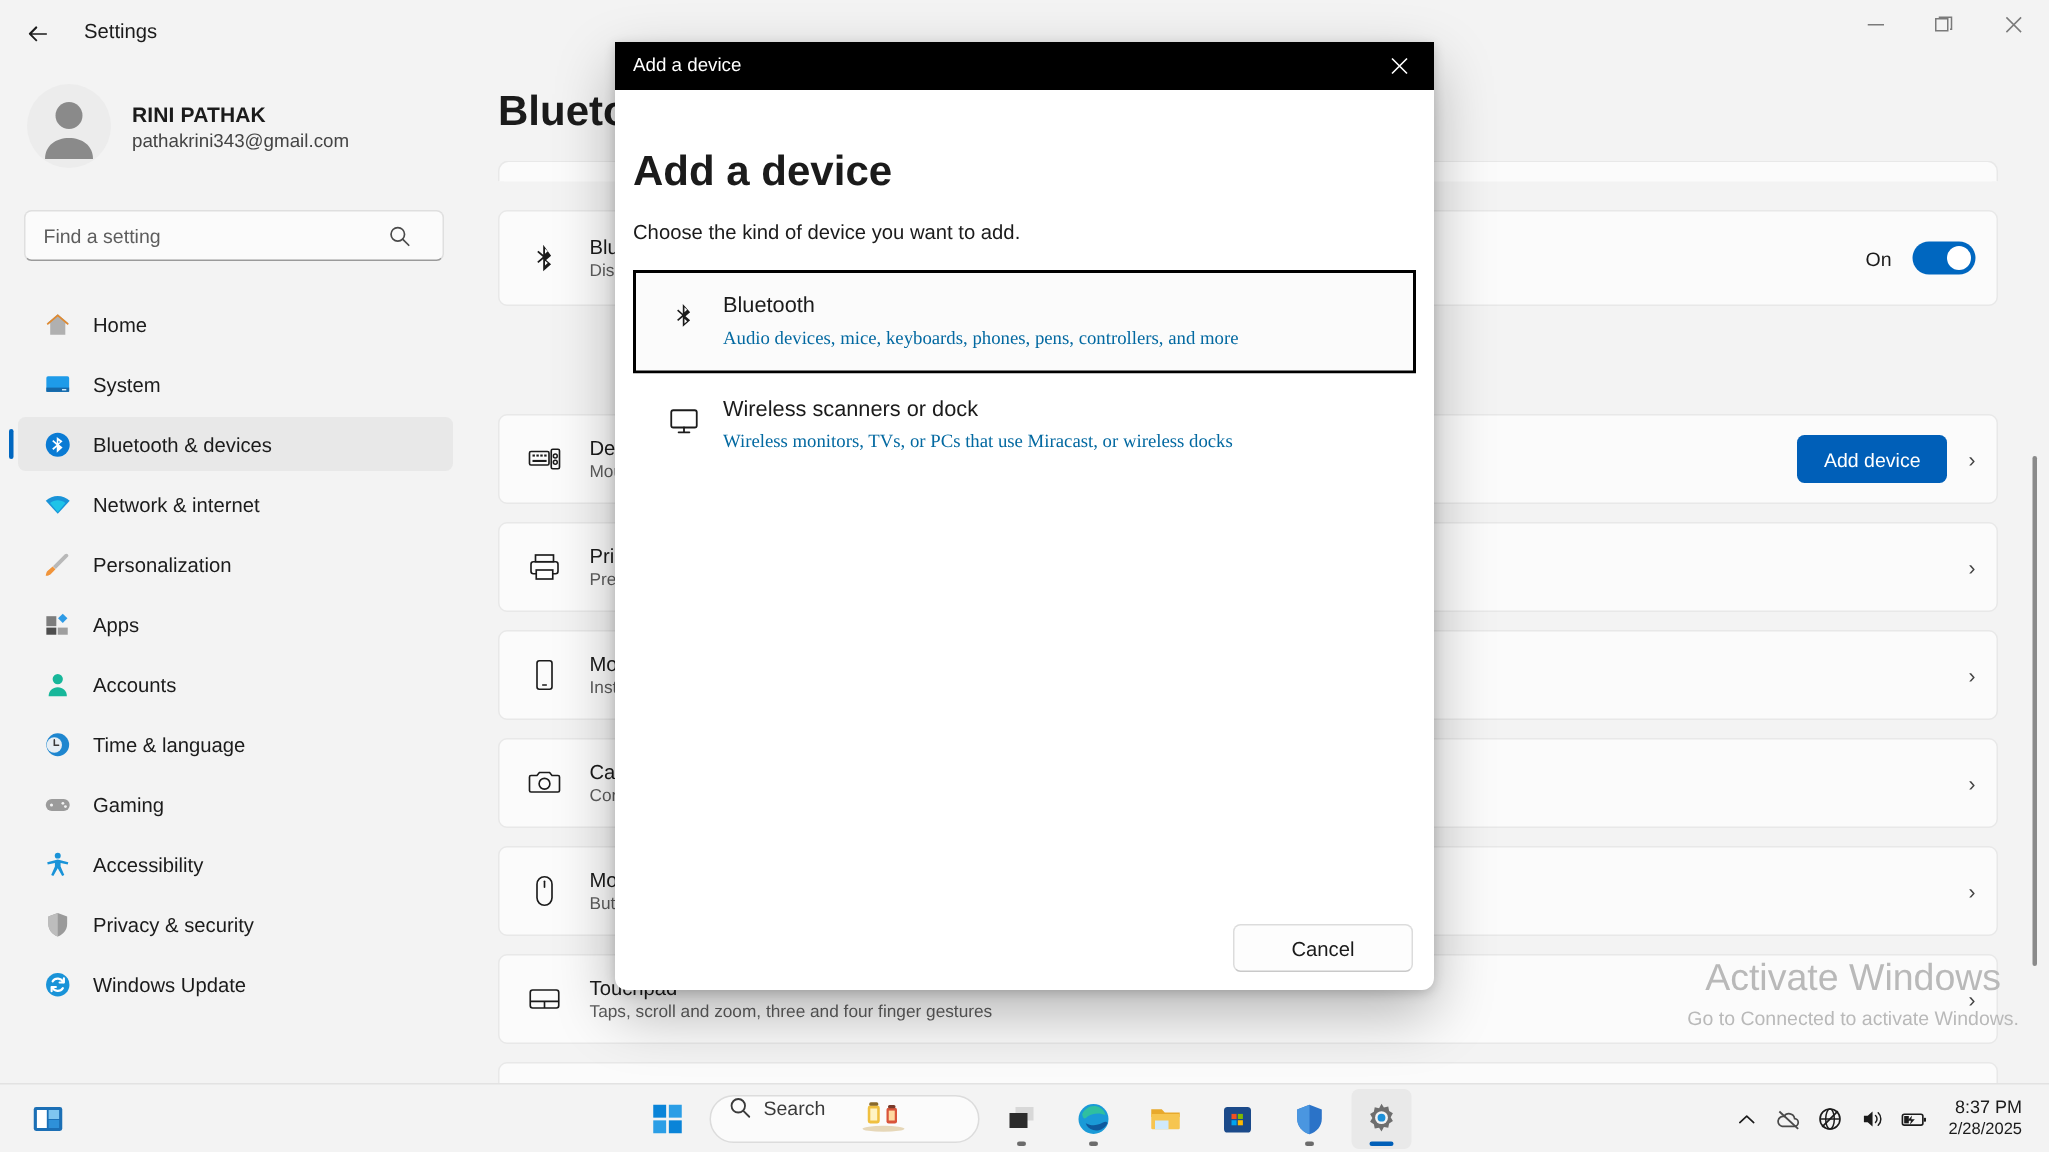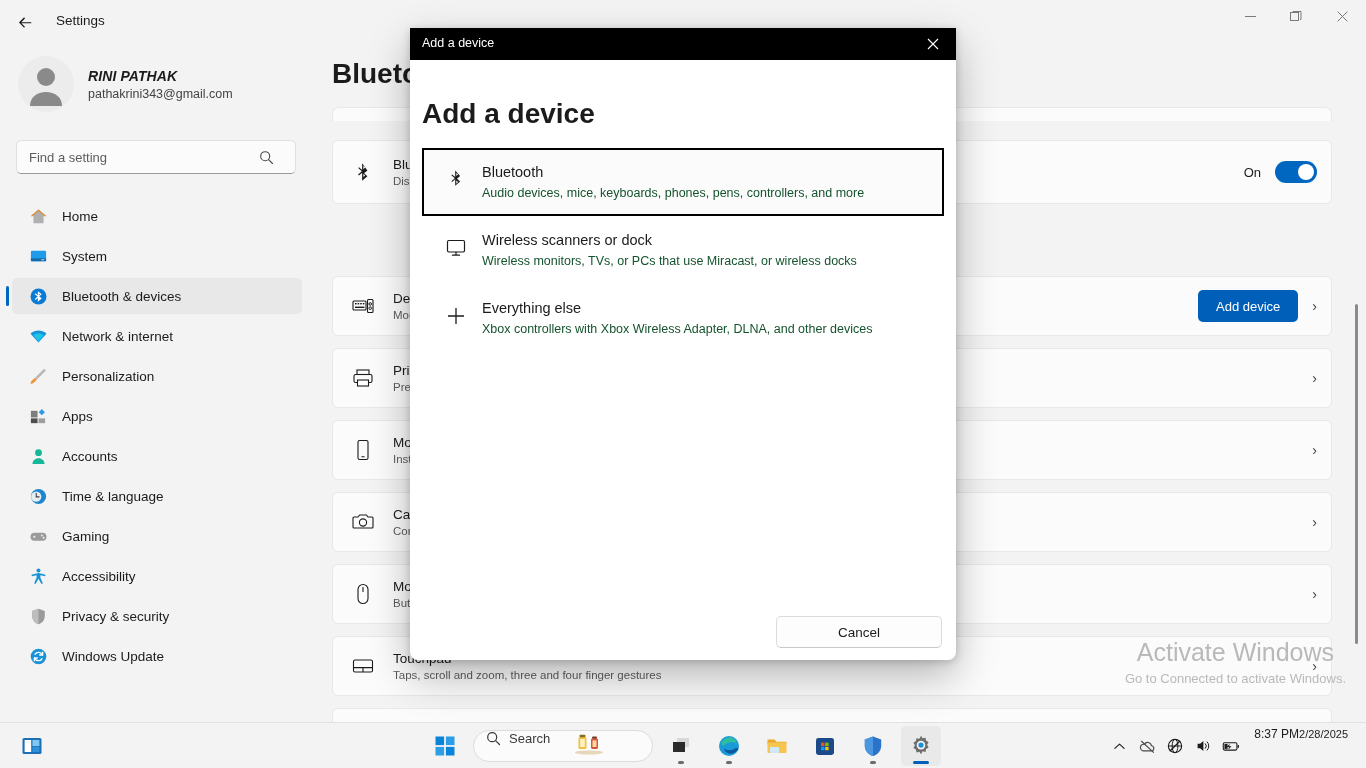--- a/index.html
+++ b/index.html
@@ -51,21 +51,21 @@
   #account-block {
     position: absolute; left: 18px; top: 12px;
     display: flex; align-items: center; gap: 14px;
   }
   #avatar {
     width: 56px; height: 56px; border-radius: 50%;
     background: #ececec;
     display: flex; align-items: center; justify-content: center;
     overflow: hidden;
   }
-  #account-name { font-size: 14px; font-weight: 600; color: #1b1b1b; letter-spacing: .1px; font-style: italic; }
+  #account-name { font-size: 14px; font-weight: 600; color: #1b1b1b; letter-spacing: .1px; }
   #account-email { font-size: 12.5px; color: #444; margin-top: 3px; }
 
   #search-wrap {
     position: absolute; left: 16px; top: 96px;
     width: 280px; height: 34px;
     background: #fbfbfb;
     border: 1px solid #dfdfdf;
     border-bottom: 1px solid #9a9a9a;
     border-radius: 5px;
     display: flex; align-items: center;
@@ -211,28 +211,28 @@
   .option-item.selected {
     background: #fbfbfb;
     border: 2px solid #000;
   }
   .option-icon {
     width: 52px; flex: 0 0 52px;
     display: flex; align-items: center; justify-content: center;
     padding-top: 5px;
   }
   .option-title { font-size: 14.5px; color: #1b1b1b; }
-  .option-sub { font-size: 12.5px; color: #14532d; margin-top: 6px; }
+  .option-sub { font-size: 12.5px; color: #0369a1; margin-top: 6px; font-family: Liberation Serif, serif; }
   #dialog-footer {
     position: absolute; left: 0; right: 0; bottom: 0;
     height: 92px;
   }
   #cancel-button {
     position: absolute; right: 14px; top: 10px;
-    width: 166px; height: 32px;
+    width: 120px; height: 32px;
     background: #fdfdfd;
     border: 1px solid #dcdcdc;
     border-bottom-color: #c9c9c9;
     border-radius: 5px;
     font-size: 13.5px; color: #1b1b1b; cursor: pointer;
     font-family: "Liberation Sans", sans-serif;
   }
 
   
   #taskbar {
@@ -273,21 +273,21 @@
     position: absolute; right: 0; top: 0; height: 46px;
     display: flex; align-items: center; gap: 2px; padding-right: 8px;
   }
   .tray-btn {
     width: 26px; height: 34px; border-radius: 4px; cursor: pointer;
     display: flex; align-items: center; justify-content: center;
   }
   #clock {
     padding: 0 10px 0 8px; text-align: right; cursor: pointer;
     border-radius: 4px; height: 38px;
-    display: flex; flex-direction: row; justify-content: center;
+    display: flex; flex-direction: column; justify-content: center;
   }
   #clock-time { font-size: 12px; color: #1b1b1b; line-height: 15px; }
   #clock-date { font-size: 11px; color: #1b1b1b; line-height: 15px; }
 </style>
 </head>
 <body>
 
 <div id="settings-window">
 
   <div id="titlebar">
@@ -625,20 +625,21 @@
         <div id="dialog-titlebar-text">Add a device</div>
         <div id="dialog-close">
           <svg width="12" height="12" viewBox="0 0 12 12">
             <path d="M1 1 11 11M11 1 1 11" stroke="#ffffff" stroke-width="1.1"></path>
           </svg>
         </div>
       </div>
 
       <div id="dialog-body">
         <h1 id="dialog-heading">Add a device</h1>
+        <div id="dialog-subtitle">Choose the kind of device you want to add.</div>
 
         <div id="option-list">
 
           <div class="option-item selected">
             <span class="option-icon">
               <svg width="20" height="20" viewBox="0 0 20 20">
                 <path d="M9.2 1.6v6.5L6.1 5.4l-.7.8 3.4 3-3.4 3 .7.8 3.1-2.7v6.5l4.9-4.3-3.1-2.7 3.1-2.7zm1.1 2.3 1.8 1.6-1.8 1.6zm0 7.6 1.8 1.6-1.8 1.6z" fill="#1b1b1b"></path>
               </svg>
             </span>
             <div>
@@ -653,31 +654,20 @@
                 <rect x="2.5" y="3.5" width="17" height="11.5" rx="1.4" fill="none" stroke="#1b1b1b" stroke-width="1.2"></rect>
                 <path d="M11 15v3M7.4 18.2h7.2" stroke="#1b1b1b" stroke-width="1.2" stroke-linecap="round"></path>
               </svg>
             </span>
             <div>
               <div class="option-title">Wireless scanners or dock</div>
               <div class="option-sub">Wireless monitors, TVs, or PCs that use Miracast, or wireless docks</div>
             </div>
           </div>
 
-          <div class="option-item">
-            <span class="option-icon">
-              <svg width="22" height="22" viewBox="0 0 22 22">
-                <path d="M11 3v16M3 11h16" stroke="#1b1b1b" stroke-width="1.3"></path>
-              </svg>
-            </span>
-            <div>
-              <div class="option-title">Everything else</div>
-              <div class="option-sub">Xbox controllers with Xbox Wireless Adapter, DLNA, and other devices</div>
-            </div>
-          </div>
 
         </div>
 
         <div id="dialog-footer">
           <button id="cancel-button">Cancel</button>
         </div>
       </div>
     </div>
   </div>
 

